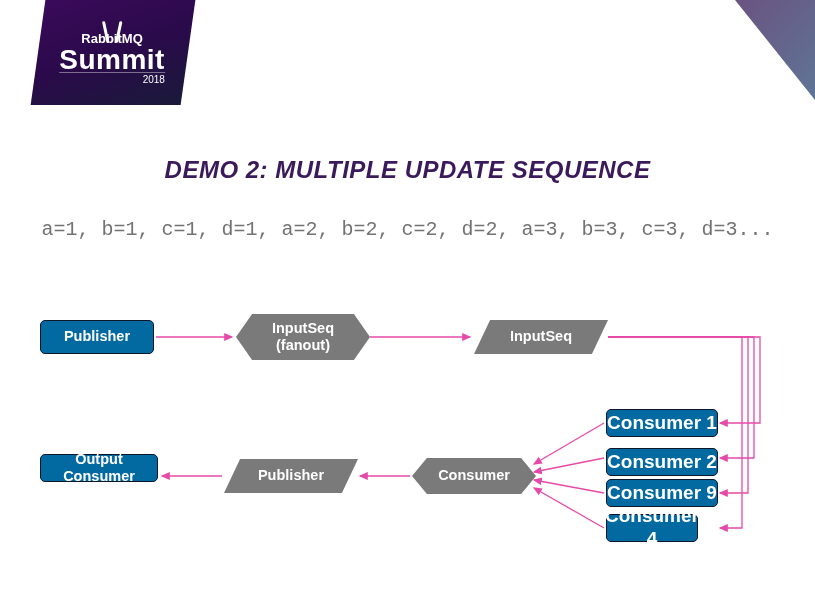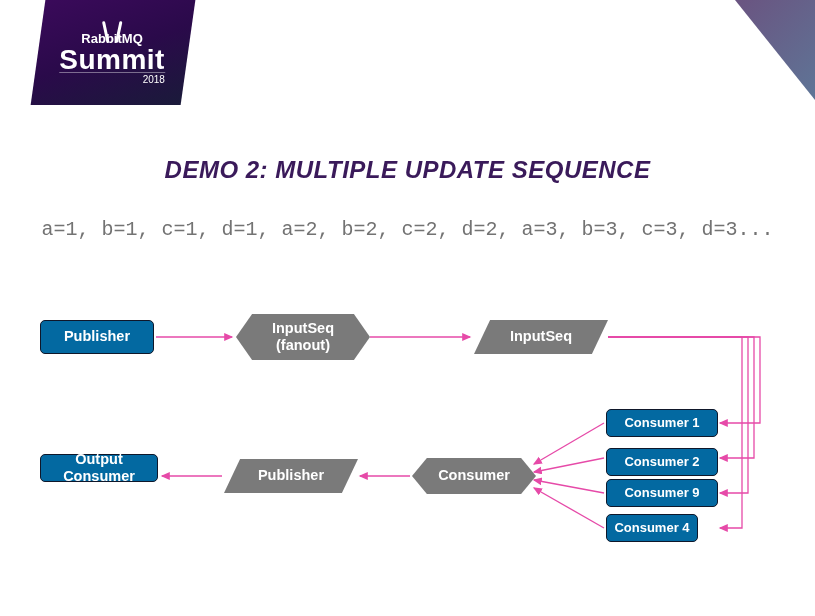--- a/index.html
+++ b/index.html
@@ -84,21 +84,21 @@
   font-size: 14.5px;
   font-weight: 600;
   text-align: center;
   line-height: 1.2;
 }
 .rect.purple {
   background: #0369a1;
   border: 1px solid #0f172a;
   border-radius: 5px;
 }
-.rect.small { font-size: 13px; text-align: right; }
+.rect.small { font-size: 19px; }
 .hex.gray {
   background: #7a7a7a;
   clip-path: polygon(12% 0, 88% 0, 100% 50%, 88% 100%, 12% 100%, 0 50%);
 }
 .para.gray {
   background: #7a7a7a;
   clip-path: polygon(12% 0, 100% 0, 88% 100%, 0 100%);
 }
 svg.lines {
   position: absolute;

